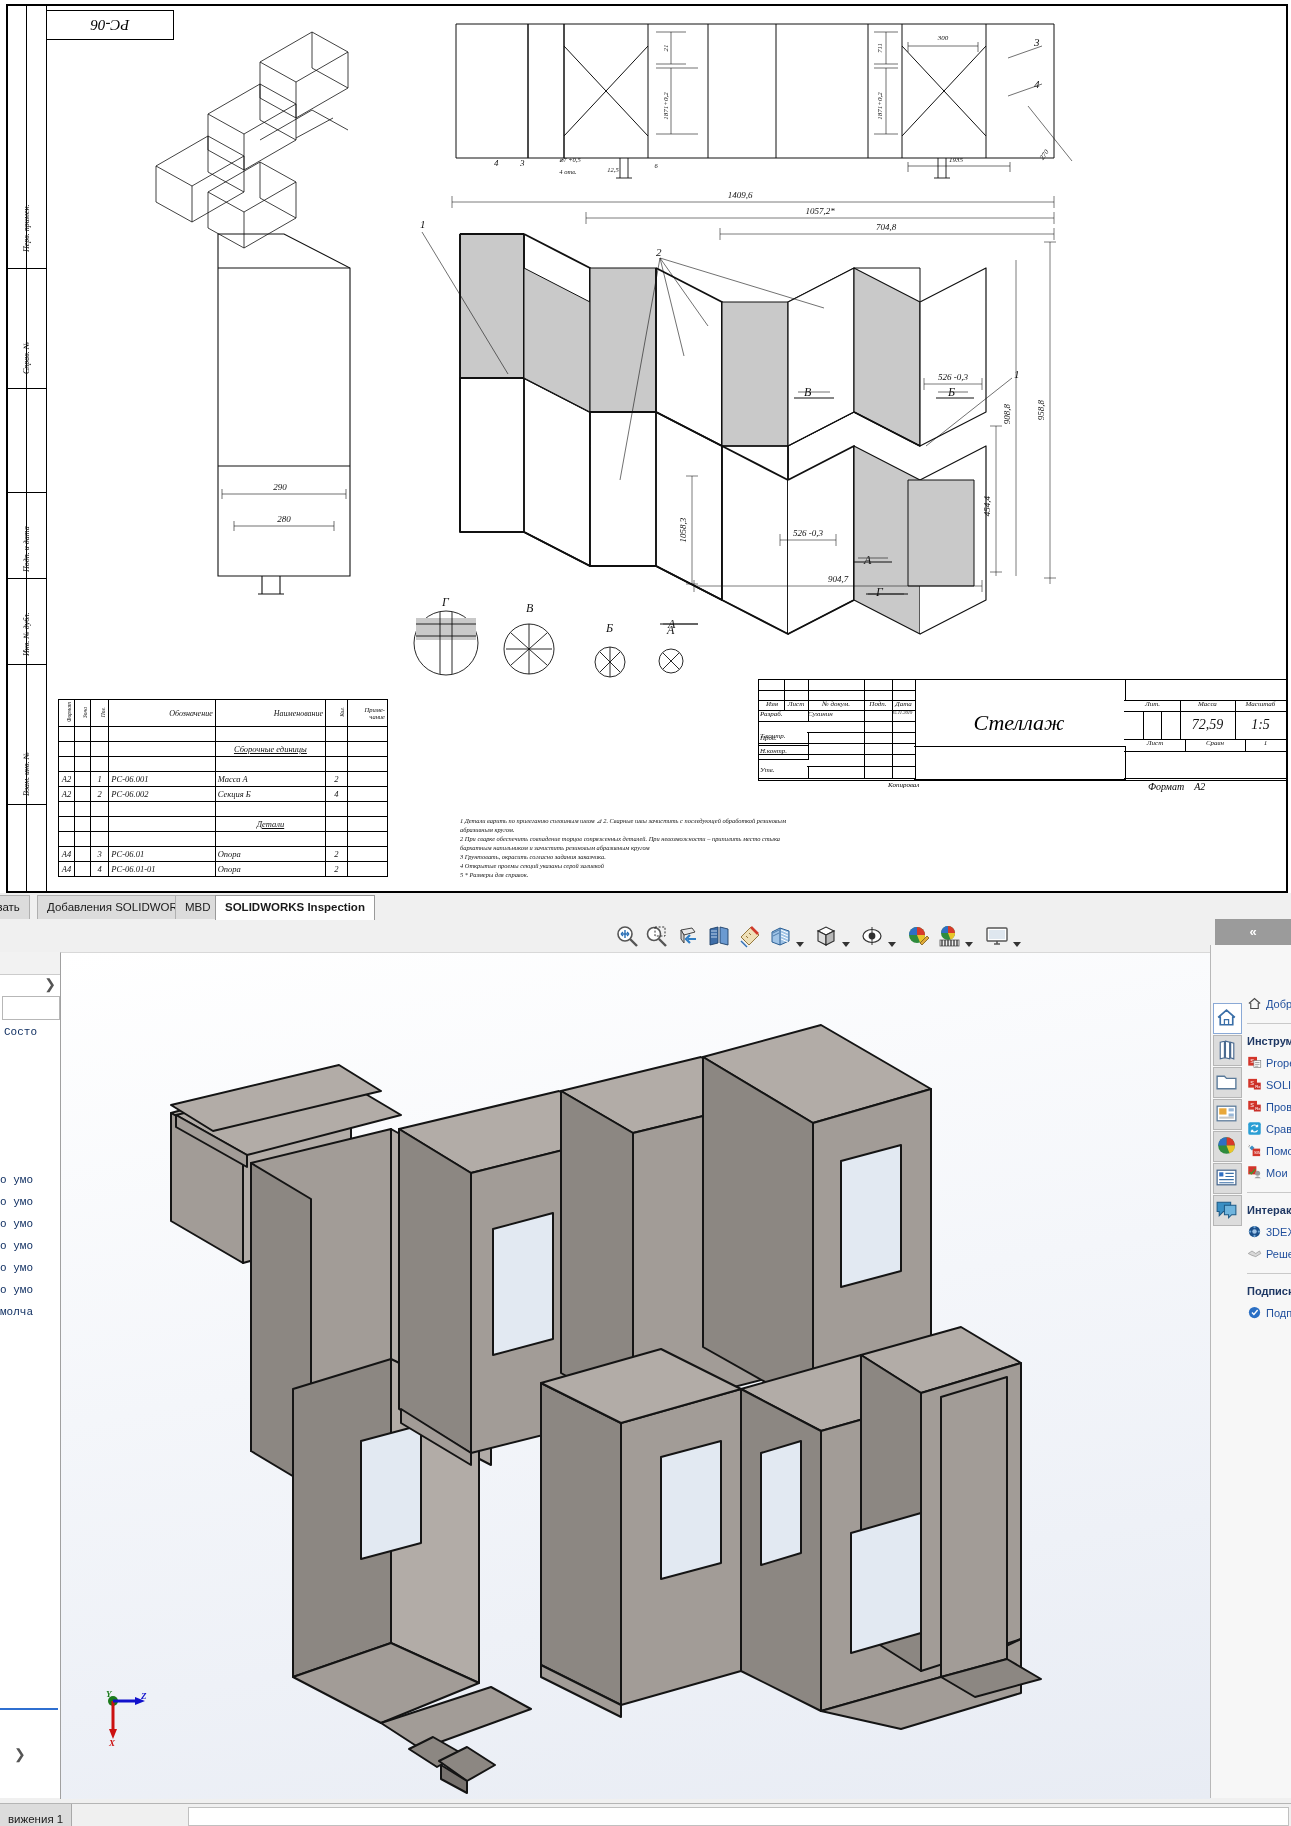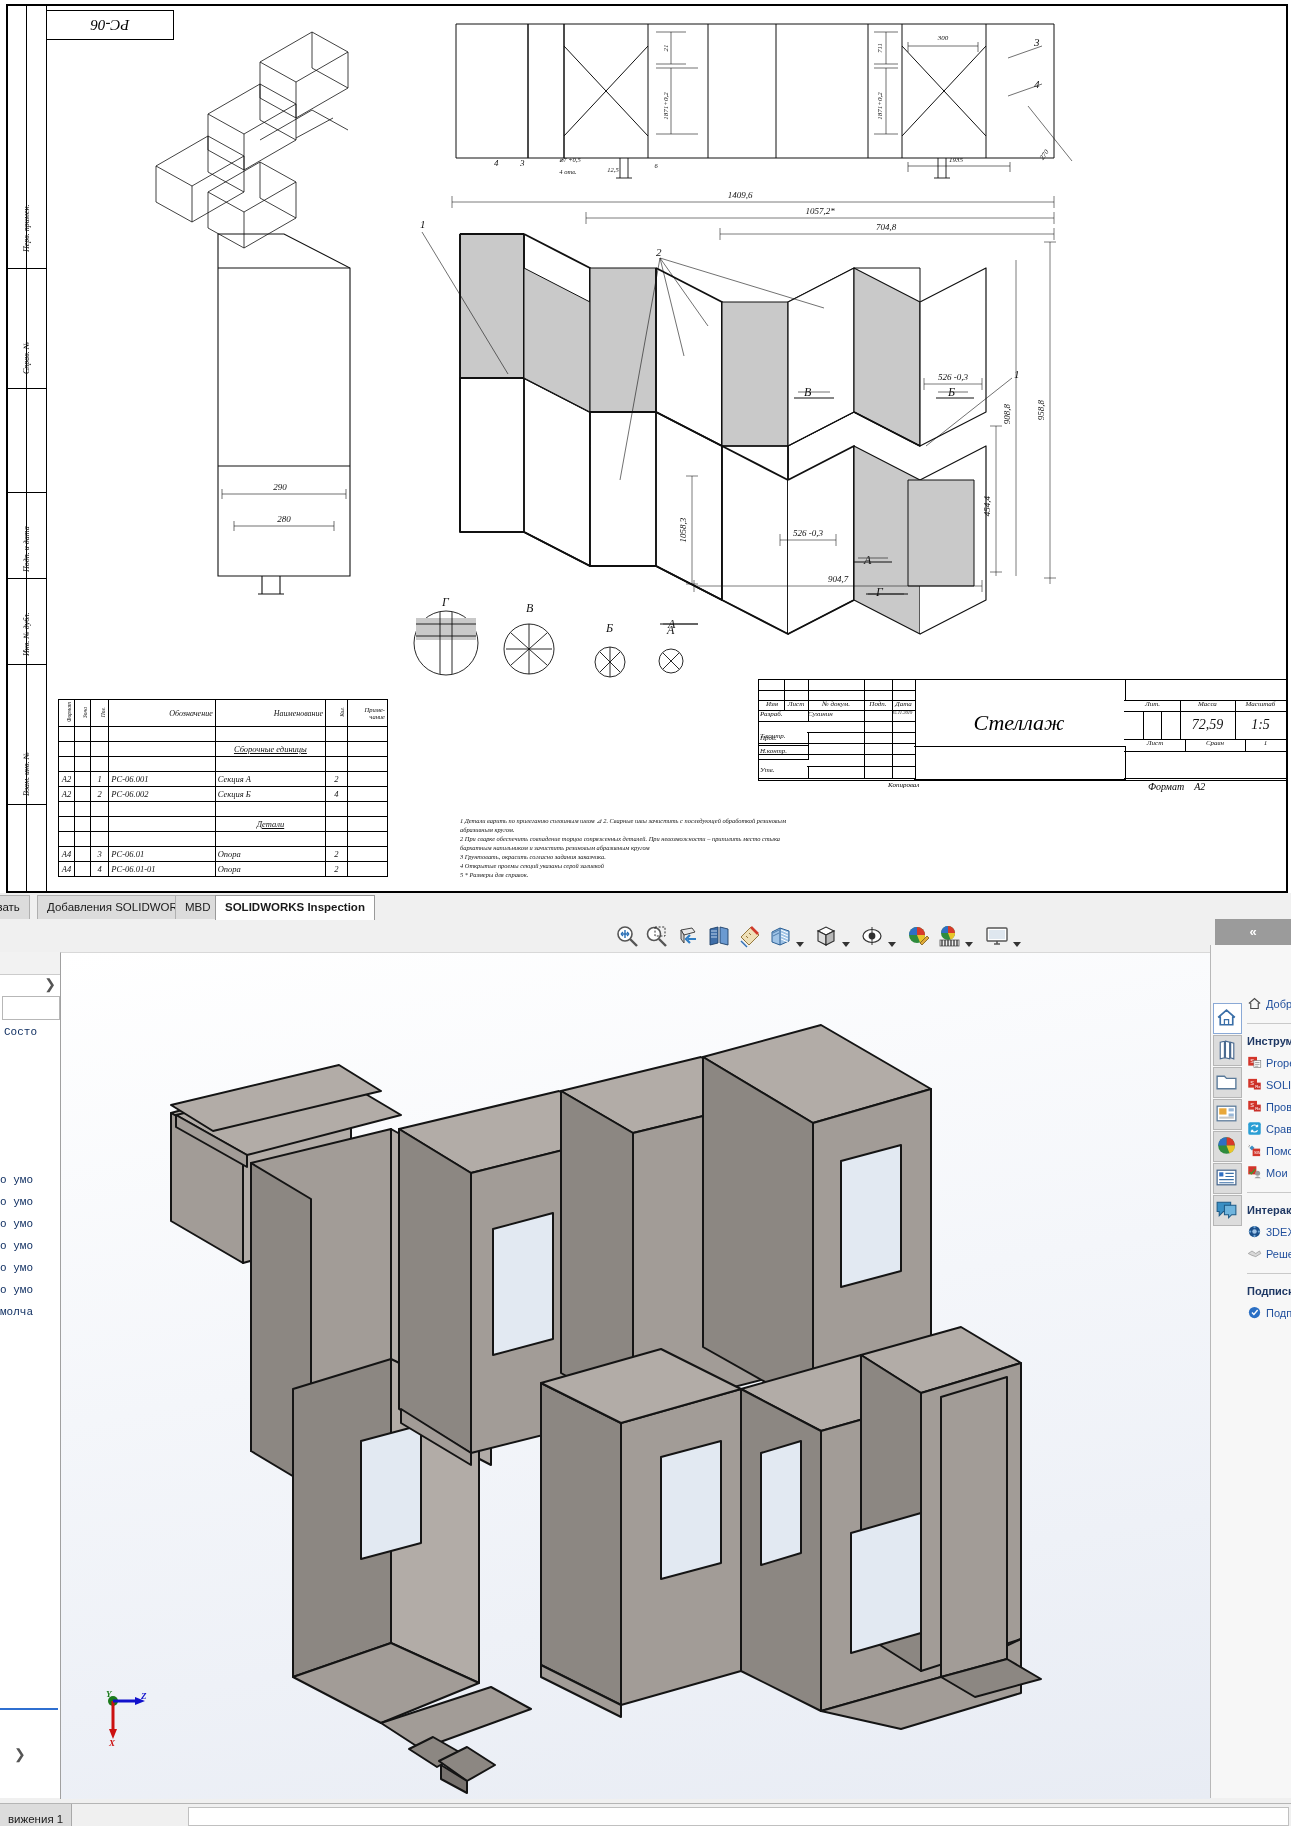--- a/index.html
+++ b/index.html
@@ -395,21 +395,21 @@
             <td></td>
             <td></td>
             <td></td>
             <td></td>
           </tr>
           <tr>
             <td class="ctr">A2</td>
             <td class="ctr"></td>
             <td class="ctr">1</td>
             <td class="">РС-06.001</td>
-            <td class="">Секция А</td>
+            <td class="">Масса А</td>
             <td class="ctr">2</td>
             <td class=""></td>
           </tr>
           <tr>
             <td class="ctr">A2</td>
             <td class="ctr"></td>
             <td class="ctr">2</td>
             <td class="">РС-06.002</td>
             <td class="">Секция Б</td>
             <td class="ctr">4</td>

